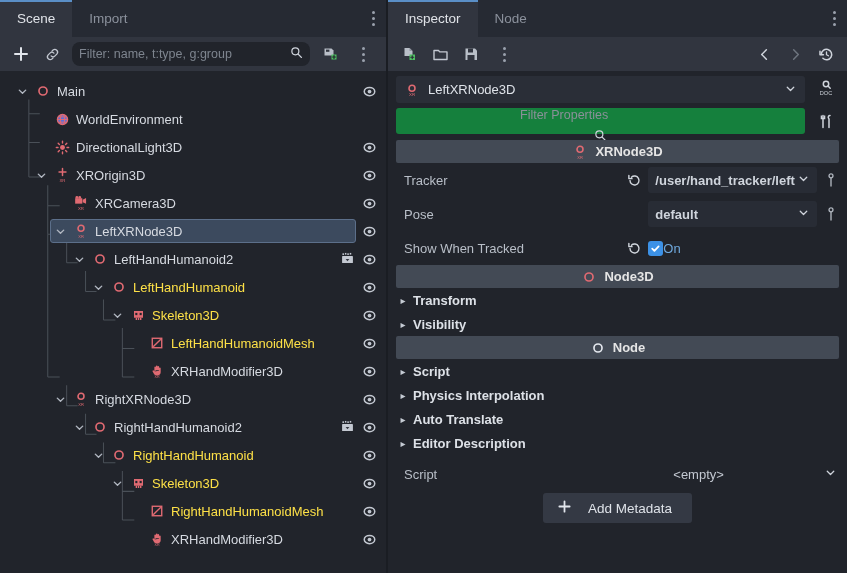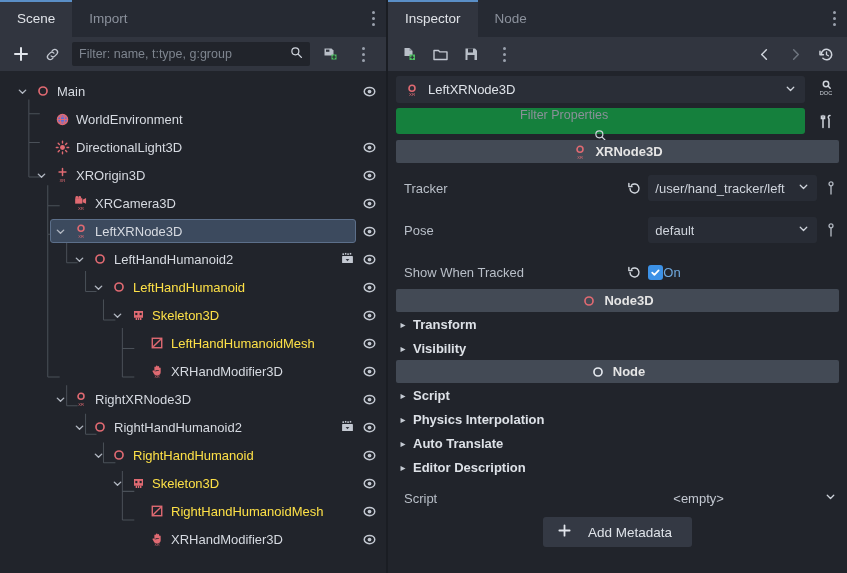--- a/index.html
+++ b/index.html
@@ -27,21 +27,21 @@
   .kebab i { width:3px; height:3px; border-radius:50%; background:#9aa1ad; display:block; }
 
   
   .toolbar { display:flex; align-items:center; height:34px; padding:0 10px; gap:9px; background:#31353f; }
   .tb-icon { width:22px; height:22px; display:flex; align-items:center; justify-content:center; color:#c3c8d1; }
   .tb-icon svg { display:block; }
   .flexspace { flex:1; }
 
   
   .searchbox { flex:1; display:flex; align-items:center; height:24px; background:#21242b;
-               border-radius:2px; padding:0 7px; gap:5px; }
+               border-radius:8px; padding:0 7px; gap:5px; }
   .searchbox input { flex:1; border:none; outline:none; background:transparent; color:#cfd4dc;
                      font-size:12.5px; font-family:"Liberation Sans", sans-serif; }
   .searchbox input::placeholder { color:#7e858f; }
 
   
   .tree { flex:1; background:#21242b; padding-top:6px; overflow:hidden; position:relative; }
   .row { height:28px; display:flex; align-items:center; position:relative; padding-right:8px; }
   .row.selected .rowbody { background:#3c4a5e; border:1px solid #5c6f8a; border-radius:3px; }
   .rowbody { display:flex; align-items:center; gap:6px; height:24px; padding:0 6px 0 2px;
              border:1px solid transparent; flex:1; min-width:0; }
@@ -64,26 +64,26 @@
   .filterrow { display:flex; align-items:center; height:26px; margin:5px 8px 6px 8px;
                background:#15803d; border-radius:3px; padding:0 8px; gap:6px;flex-direction:column; }
   .filterrow input { flex:1; border:none; outline:none; background:transparent; color:#cfd4dc;
                      font-size:12.5px; font-family:"Liberation Sans", sans-serif; }
   .filterrow input::placeholder { color:#8a9099; }
 
   .section { display:flex; align-items:center; justify-content:center; gap:7px;
              height:23px; margin:0 8px 0 8px; background:#434a55; border-radius:2px; }
   .section .stitle { font-size:13px; font-weight:bold; color:#e5e5e5; }
 
-  .proprow { display:flex; align-items:center; height:34px; padding:0 8px;margin-top:8px; }
+  .proprow { display:flex; align-items:center; height:34px; padding:0 8px; }
   .proplabel { width:52%; font-size:13px; color:#b9bfc8; padding-left:8px; }
   .propval { flex:1; display:flex; align-items:center; gap:6px; justify-content:flex-end; }
   .revert { width:16px; height:16px; display:flex; align-items:center; justify-content:center; color:#c8ccd3; }
   .dropdown { flex:1; display:flex; align-items:center; justify-content:space-between;
-              height:26px; background:#282c35; border-radius:3px; padding:0 7px; }
+              height:26px; background:#282c35; border-radius:3px; padding:0 7px;font-weight:bold; }
   .dropdown .dval { font-size:13px; color:#cfd4dc; white-space:nowrap; overflow:hidden; }
   .keybtn { width:16px; display:flex; align-items:center; justify-content:center; color:#aeb4bd; }
   .checkline { flex:1; display:flex; align-items:center; }
   .chk { width:15px; height:15px; border-radius:3px; background:#3c91e6; display:flex;
          align-items:center; justify-content:center; }
   .chktxt { font-size:13px; color:#6fa8dc; }
 
   .subprop { display:flex; align-items:center; height:24px; padding-left:10px; gap:5px; }
   .subprop .caret { color:#c6ccd4; font-size:10px; width:10px; display:flex; justify-content:center; }
   .subprop .slabel { font-size:13px; font-weight:bold; color:#dde1e7; }

